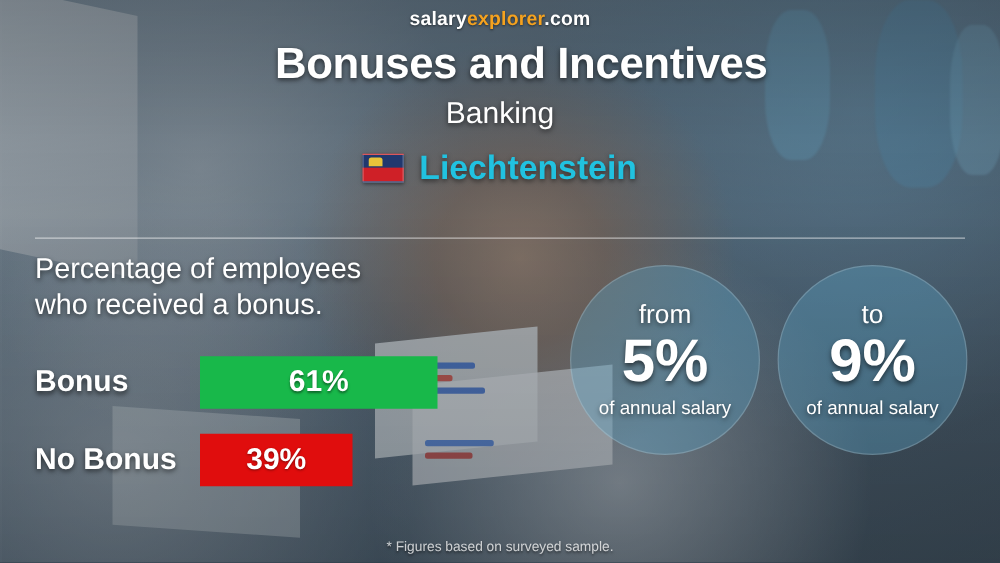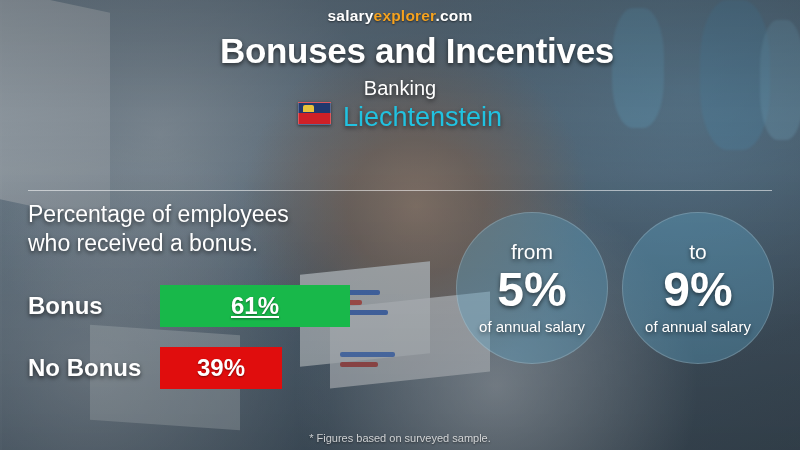--- a/index.html
+++ b/index.html
@@ -66,27 +66,27 @@
     font-size:35px;
     font-weight:bold;
     color:#ffffff;
     text-shadow:0 2px 4px rgba(0,0,0,.6);
     letter-spacing:-.3px;
     padding-left:34px;
   }
   .subtitle {
     text-align:center;
     margin-top:6px;
-    font-size:20px;
+    font-size:24px;
     color:#ffffff;
     text-shadow:0 2px 4px rgba(0,0,0,.6);
   }
   .country-row {
-    display:flex; align-items:flex-start; justify-content:center;
-    gap:12px; margin-top:2px;
+    display:flex; align-items:center; justify-content:center;
+    gap:12px; margin-top:14px;font-weight:bold;
   }
   .flag {
     width:33px; height:23px;
     background:linear-gradient(180deg,#21386e 0%,#21386e 50%,#cf2027 50%,#cf2027 100%);
     position:relative;
     box-shadow:0 1px 3px rgba(0,0,0,.5);
     border:1px solid rgba(255,255,255,.25);
   }
   .flag .crown {
     position:absolute; left:4px; top:2px; width:11px; height:7px;
@@ -185,21 +185,21 @@
 
   <div class="left-block">
     <div class="lead">
       <div>Percentage of employees</div>
       <div>who received a bonus.</div>
     </div>
 
     <div class="rows">
       <div class="row">
         <div class="row-label">Bonus</div>
-        <div class="row-bar bar-green" style="width:190px;text-decoration:underline;">61%</div>
+        <div class="row-bar bar-green" style="width:190px;">61%</div>
       </div>
       <div class="row">
         <div class="row-label">No Bonus</div>
         <div class="row-bar bar-red" style="width:122px;">39%</div>
       </div>
     </div>
   </div>
 
   <div class="right-block">
     <div class="circles">

